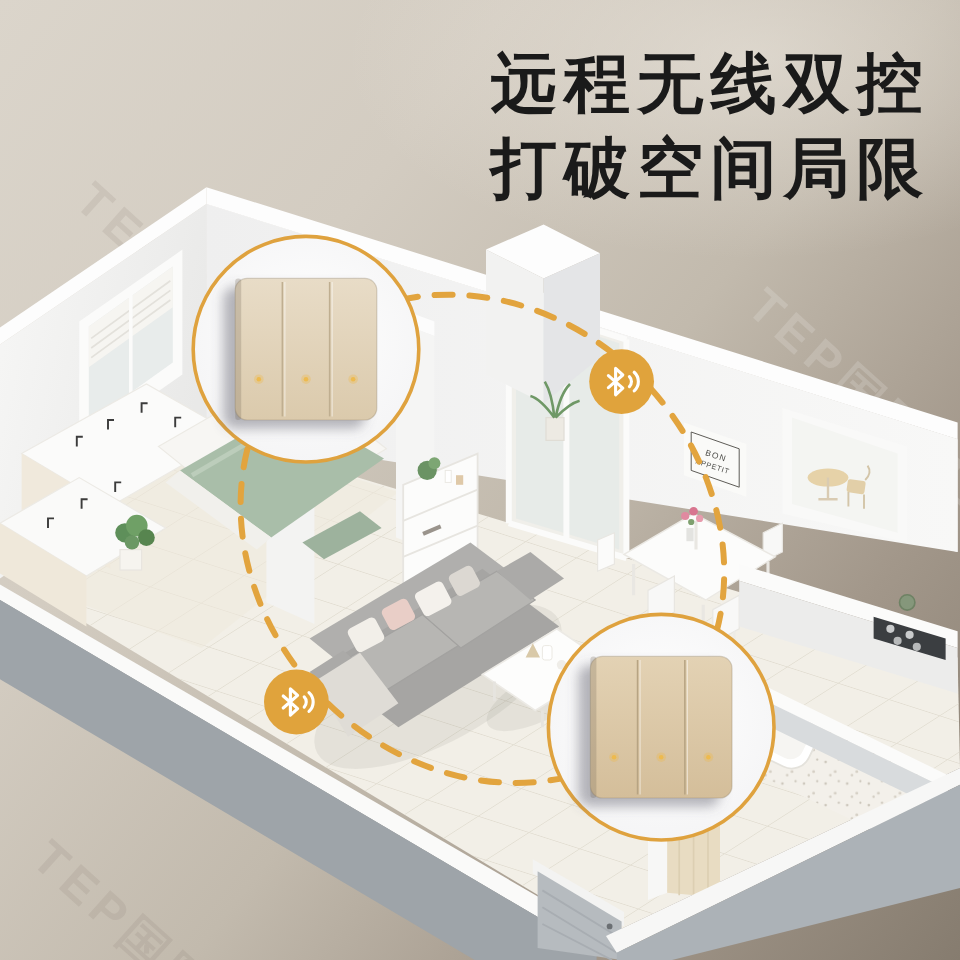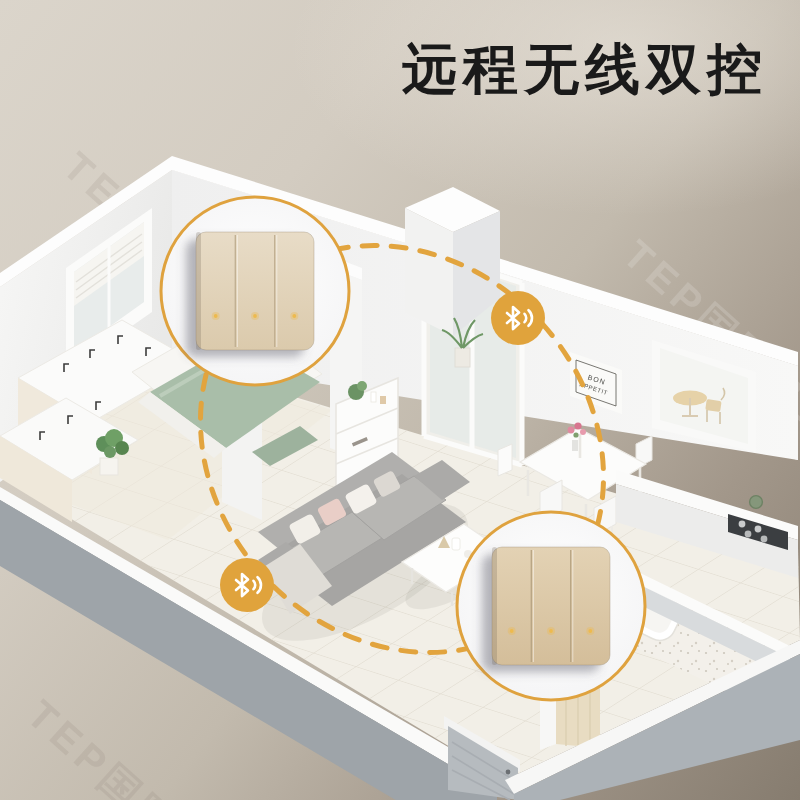--- a/index.html
+++ b/index.html
@@ -3,21 +3,21 @@
 <meta charset="utf-8">
 <style>
   html,body{margin:0;padding:0;}
   .stage{position:relative;width:800px;height:800px;overflow:hidden;
     background:
       radial-gradient(ellipse 60% 30% at 78% 6%, rgba(238,233,225,.55), rgba(238,233,225,0) 70%),
       linear-gradient(128deg,#DBD5CB 0%,#D3CCC1 30%,#C2BAAD 55%,#A2978A 78%,#867C6F 100%);
     font-family:"Liberation Sans","DejaVu Sans",sans-serif;}
   .scene{position:absolute;left:0;top:0;}
   .title{position:absolute;left:402px;top:34px;width:380px;color:#1A1A1A;
-    font-weight:900;font-size:55px;line-height:71px;letter-spacing:6px;white-space:nowrap;}
+    font-weight:900;font-size:55px;line-height:71px;letter-spacing:6px;white-space:nowrap;text-align:center;}
   .wm{position:absolute;font-size:40px;font-weight:700;letter-spacing:6px;
     color:rgba(120,110,98,.13);transform-origin:0 0;transform:rotate(42deg);white-space:nowrap;pointer-events:none;}
   .wm.light{color:rgba(255,255,255,.16);}
 </style>
 </head>
 <body>
 
 <div class="stage">
 
   <div class="wm" style="left:88px;top:140px;">TEP国际电工</div>
@@ -335,15 +335,16 @@
             <circle cx="0" cy="25" r="1.9" fill="#EDBA4F"></circle>
           <circle cx="39.3" cy="25" r="4" fill="rgba(237,186,79,0.35)"></circle>
             <circle cx="39.3" cy="25" r="1.9" fill="#EDBA4F"></circle>
         </g>
       </g>
     </g>
   </svg>
 
   <div class="title">
     <div>远程无线双控</div>
+    <div>打破空间局限</div>
   </div>
 
 </div>
 
 </body></html>

